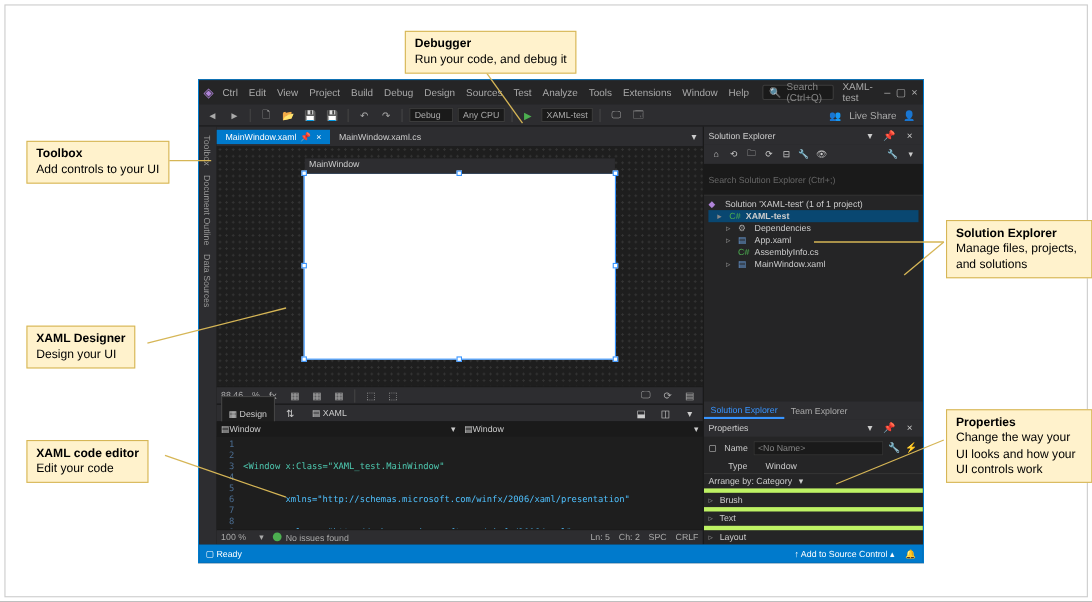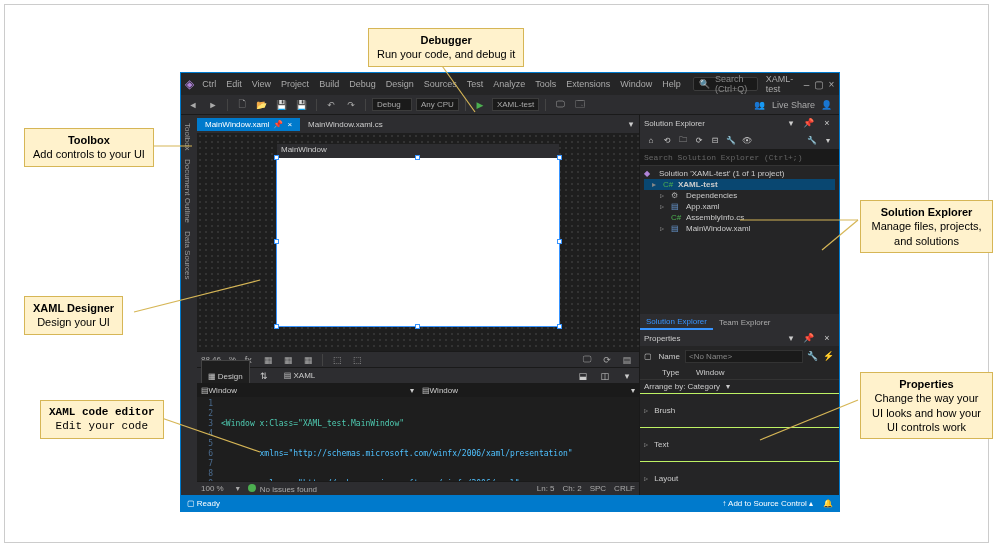--- a/index.html
+++ b/index.html
@@ -16,21 +16,20 @@
   }
   .callout {
     position: absolute;
     background: #fff2cc;
     border: 1px solid #d6b656;
     padding: 4px 8px;
     font-size: 11px;
     color: #000;
     line-height: 1.3;
     z-index: 100;
-    text-align: center;
   }
   .callout .title { font-weight: bold; display: block; }
   .leader { position: absolute; stroke: #d6b656; stroke-width: 1.2; fill: none; z-index: 50; }
 
   .vs-window {
     position: absolute;
     top: 72px; left: 180px; width: 660px; height: 440px;
     background: #252526;
     border: 1px solid #007acc;
     display: flex; flex-direction: column;
@@ -97,37 +96,37 @@
 
   .doc-status { height:14px; background:#2d2d30; display:flex; align-items:center; gap:8px; padding:0 4px; font-size:8px; color:#aaa; border-top:1px solid #1a1a1a; }
   .doc-status .push-right { margin-left:auto; }
   .ok-dot { width:8px;height:8px;border-radius:50%;background:#4caf50;display:inline-block;margin-right:4px; }
 
   .right-panel { width:200px; background:#252526; display:flex; flex-direction:column; border-left:1px solid #1a1a1a; }
   .panel-head { height:16px; background:#2d2d30; display:flex; align-items:center; padding:0 4px; font-size:8px; gap:2px; }
   .panel-head .title { flex:1; }
   .tool-row { display:flex; gap:2px; padding:2px 4px; background:#2d2d30; border-bottom:1px solid #1a1a1a; }
   .tool-row .tb-btn { width:14px;height:14px;font-size:8px; }
-  .search-row { height:16px; background:#1a1a1a; margin:0; border-bottom:1px solid #333; display:flex; align-items:center; padding:0 4px; color:#666; font-size:8px;font-family:Liberation Mono, monospace; }
+  .search-row { height:28px; background:#1a1a1a; margin:0; border-bottom:1px solid #333; display:flex; align-items:center; padding:0 4px; color:#666; font-size:8px; }
   .tree { flex:1; padding:2px 4px; font-size:8px; color:#ccc; }
   .tree .row { display:flex; align-items:center; gap:3px; padding:1px 0; }
   .tree .row.selected { background:#094771; }
   .tree .ind8 { padding-left:8px; } .tree .ind16{padding-left:16px;}
   .twisty { width:8px; font-size:8px; color:#888; }
   .node-icon { width:12px; font-size:8px; }
   .c-cs{color:#4caf50;} .c-xaml{color:#6a9dd8;} .c-sln{color:#b084d9;} .c-proj{color:#4caf50;} .c-dep{color:#aaa;}
 
   .panel-tabs { height:16px; display:flex; align-items:center; background:#2d2d30; font-size:8px; }
   .panel-tabs .pt { padding:2px 6px; color:#aaa; }
   .panel-tabs .pt.active { color:#3794ff; border-bottom:2px solid #3794ff; }
 
   .props { display:flex; flex-direction:column; }
   .prop-row { display:flex; align-items:center; gap:4px; padding:2px 4px; font-size:8px; }
   .prop-row input { flex:1; background:#1a1a1a; border:1px solid #333; color:#888; font-size:8px; padding:1px 3px; }
-  .prop-cat { padding:12px 4px; font-size:8px; border-top:1px solid #bef264; }
+  .prop-cat { padding:2px 4px; font-size:8px; border-top:4px solid #bef264; }
   .prop-cat .twisty { display:inline-block; }
 
   .vs-status { height:16px; background:#007acc; color:#fff; display:flex; align-items:center; padding:0 6px; font-size:8px; gap:10px; }
   .vs-status .push-right { margin-left:auto; }
 
   .border-frame { position:absolute; inset:4px; border:1px solid #ccc; pointer-events:none; }
 </style>
 </head>
 <body>
 
@@ -138,21 +137,21 @@
   <span>Run your code, and debug it</span>
 </div>
 <div class="callout" style="top:128px;left:24px;">
   <span class="title">Toolbox</span>
   <span>Add controls to your UI</span>
 </div>
 <div class="callout" style="top:296px;left:24px;">
   <span class="title">XAML Designer</span>
   <span>Design your UI</span>
 </div>
-<div class="callout" style="top:400px;left:40px;font-family:Liberation Mono, monospace;">
+<div class="callout" style="top:400px;left:24px;">
   <span class="title">XAML code editor</span>
   <span>Edit your code</span>
 </div>
 <div class="callout" style="top:200px;left:860px;">
   <span class="title">Solution Explorer</span>
   <span>Manage files, projects, and solutions</span>
 </div>
 <div class="callout" style="top:372px;left:860px;">
   <span class="title">Properties</span>
   <span>Change the way your UI looks and how your UI controls work</span>

